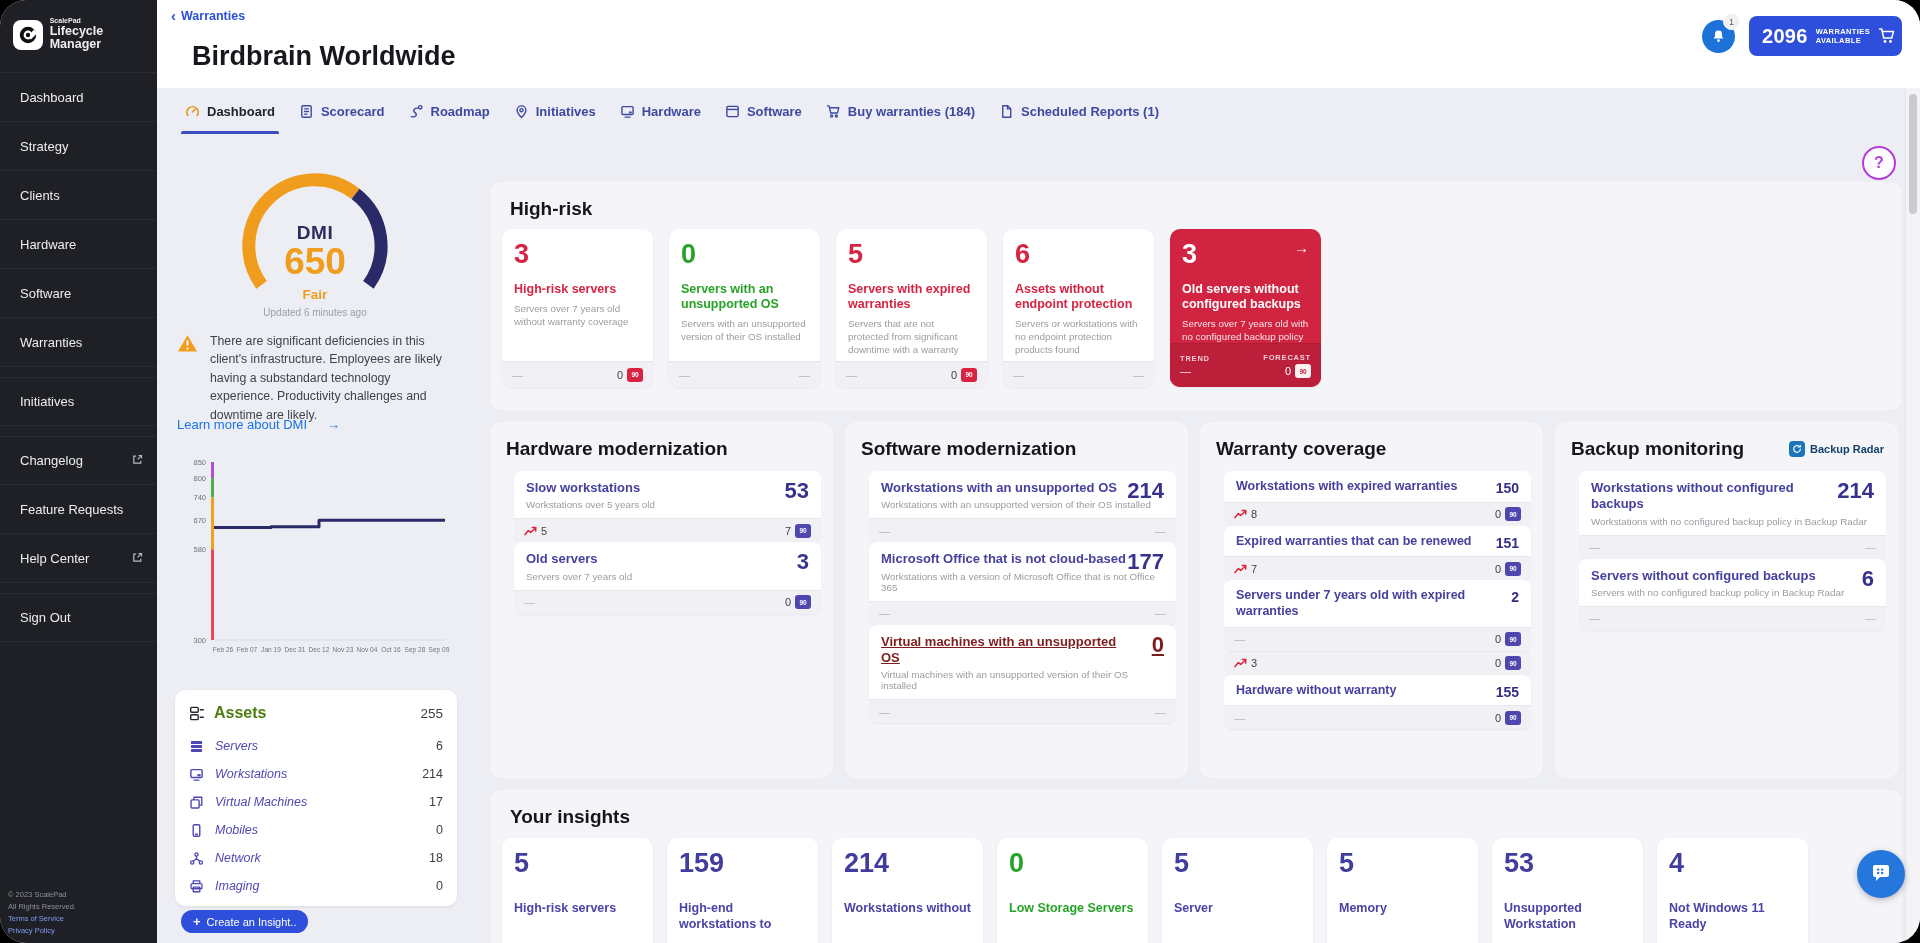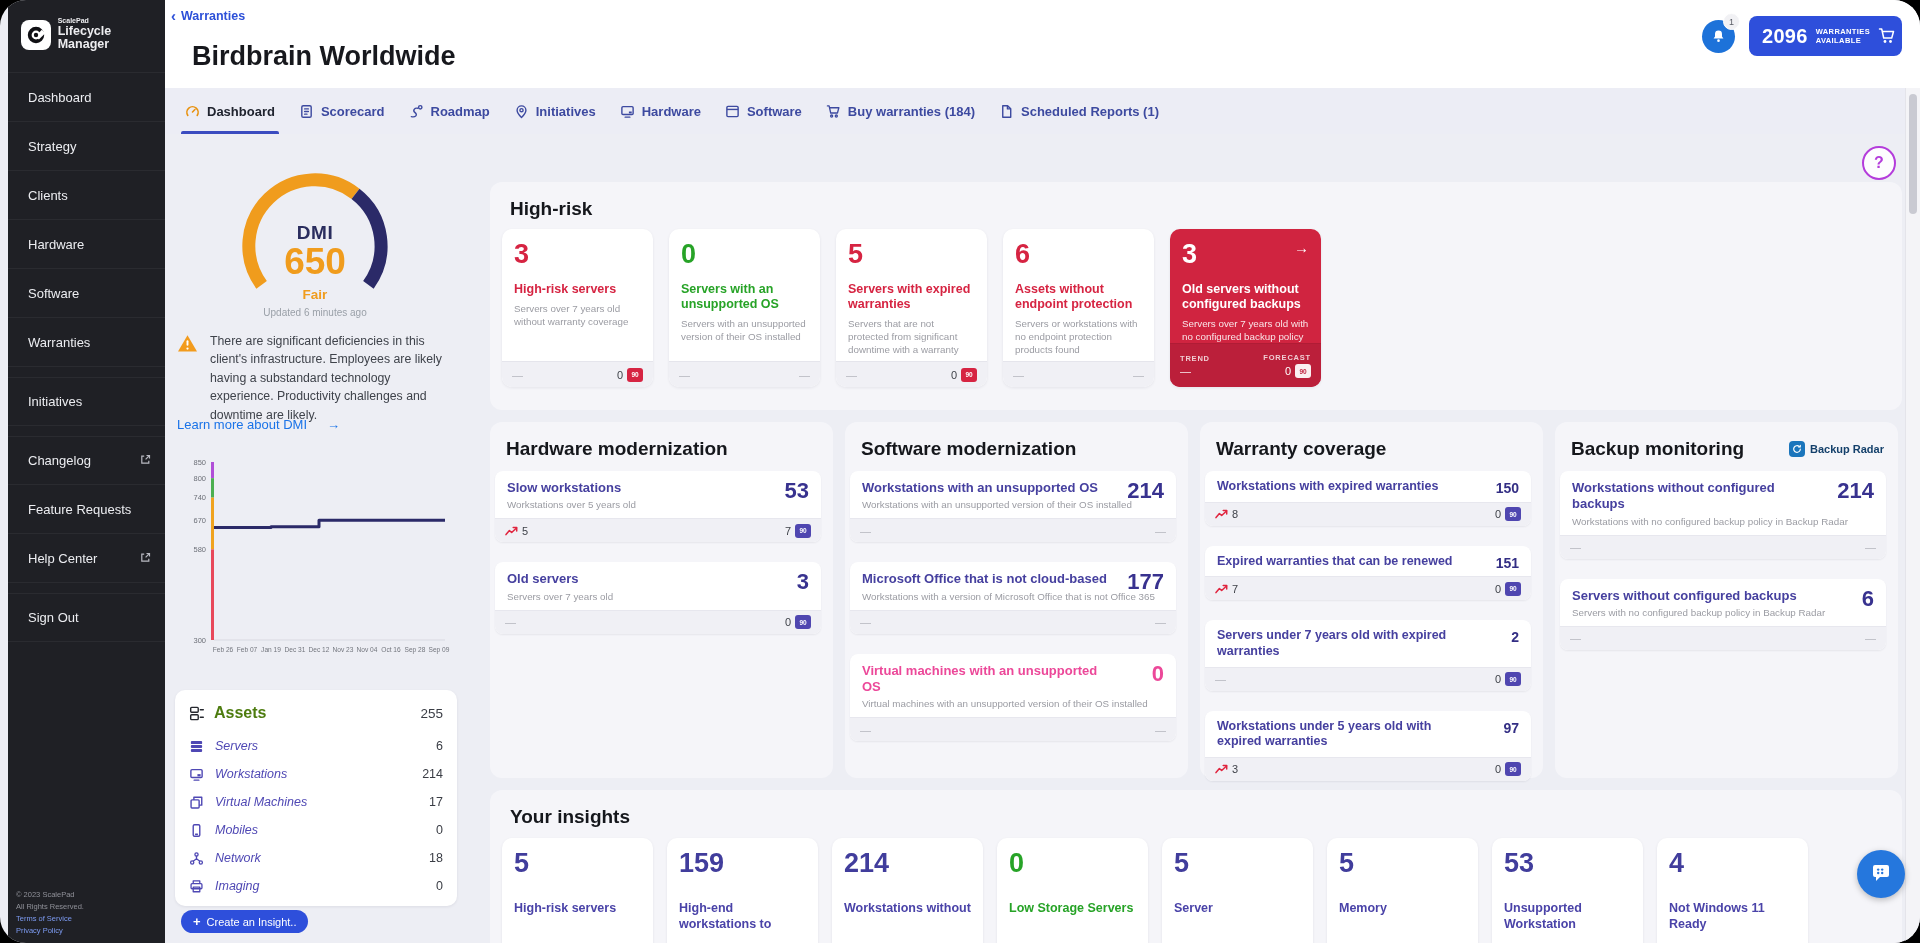--- a/index.html
+++ b/index.html
@@ -1,21 +1,21 @@
 <!DOCTYPE html>
 <html><head>
 <meta charset="utf-8">
 <style>
   html,body{margin:0;padding:0;background:#000;}
   body{width:1920px;height:943px;overflow:hidden;font-family:"Liberation Sans",sans-serif;}
   *{box-sizing:border-box;}
   .window{position:relative;width:1920px;height:943px;background:#edeef4;border-radius:26px;overflow:hidden;}
 
   
-  .sidebar{position:absolute;left:8px;top:0;bottom:0;width:157px;background:#1f2025;color:#ededf0;z-index:10;}
+  .sidebar{position:absolute;left:0;top:0;bottom:0;width:157px;background:#1f2025;color:#ededf0;z-index:10;}
   .logo{position:absolute;left:13px;top:17px;display:flex;align-items:center;gap:7px;}
   .logo-mark{width:30px;height:30px;border-radius:8px;background:#fff;display:flex;align-items:center;justify-content:center;}
   .logo-text{display:flex;flex-direction:column;line-height:1.1;}
   .logo-brand{font-size:7px;font-weight:bold;}
   .logo-product{font-size:12.5px;font-weight:bold;}
   .nav{position:absolute;top:72px;left:0;right:0;border-top:1px solid rgba(255,255,255,.05);}
   .nav-item{height:49px;display:flex;align-items:center;justify-content:space-between;padding:0 14px 0 20px;font-size:13px;color:#ecedf1;border-bottom:1px solid rgba(255,255,255,.05);cursor:pointer;}
   .nav-item.gap_before{margin-top:10px;border-top:1px solid rgba(255,255,255,.05);}
   .side-footer{position:absolute;left:8px;bottom:6px;font-size:7.5px;line-height:1.6;color:#8f9098;}
   .side-footer a{color:#7d9bf2;display:block;cursor:pointer;text-decoration:none;}
@@ -96,27 +96,27 @@
   .hr-card.inverse .dash{color:rgba(255,255,255,.92);}
   .hr-card.inverse .cal-ic{background:rgba(255,255,255,.93);}
   .hr-card.inverse .cal-ic i{color:#c02340;}
   .hr-arrow{position:absolute;top:10px;right:12px;color:#fff;font-size:15px;font-weight:bold;}
 
   .sec1{left:333px;top:288px;width:343px;height:356px;}
   .sec2{left:688px;top:288px;width:343px;height:356px;}
   .sec3{left:1043px;top:288px;width:343px;height:356px;}
   .sec4{left:1398px;top:288px;width:343px;height:356px;}
   .panel-head{position:absolute;left:16px;top:16px;right:14px;display:flex;align-items:center;justify-content:space-between;}
-  .rows{position:absolute;left:5px;top:49px;right:12px;display:flex;flex-direction:column;gap:20px;justify-content:center;}
+  .rows{position:absolute;left:24px;top:49px;right:12px;display:flex;flex-direction:column;gap:0;justify-content:center;}
   .m-row{position:relative;background:#fff;border-radius:8px;box-shadow:0 1px 2px rgba(25,28,50,.07);overflow:hidden;cursor:pointer;}
   .m-body{padding:9px 12px 8px;min-height:38px;}
   .m-title{font-size:13px;font-weight:bold;color:#46409f;line-height:1.25;max-width:252px;}
   .m-desc{font-size:9.8px;color:#9b9ca3;margin-top:3px;max-width:302px;}
   .m-value{position:absolute;top:9px;right:12px;font-size:22px;font-weight:bold;color:#38328f;line-height:1;}
-  .m-row.green .m-title,.m-row.green .m-value{color:#ec4899;}
+  .m-row.green .m-title,.m-row.green .m-value{color:#7f1d1d;text-decoration:underline;}
   .m-footer{height:24px;background:#f0f0f5;border-top:1px solid #e7e7ee;display:flex;justify-content:space-between;align-items:center;padding:0 10px;}
   .compact .m-title{font-size:12.5px;max-width:258px;}
   .compact .m-value{font-size:14px;top:10px;color:#332e84;}
   .compact .m-body{min-height:20px;padding:8px 12px 7px;}
   .br-badge{display:flex;align-items:center;gap:5px;font-size:11px;font-weight:bold;color:#14406b;}
   .br-ic{width:16px;height:16px;border-radius:4px;background:#1b75bc;display:flex;align-items:center;justify-content:center;}
 
   .ins-panel{left:333px;top:656px;width:1412px;height:200px;}
   .ins-panel h2{position:absolute;left:20px;top:16px;}
   .ins-cards{position:absolute;left:12px;top:48px;display:flex;gap:14px;}
@@ -788,25 +788,20 @@
               <span class="f-val">
                 <span>0</span>
                 <span class="cal-ic">
                   <i>90</i>
                 </span>
               </span>
             </div>
           </div>
 
           <div class="m-row">
-            <div class="m-body">
-              <div class="m-title">Workstations under 5 years old with expired warranties</div>
-
-              <div class="m-value">97</div>
-            </div>
             <div class="m-footer">
               <span class="f-val">
                 <span class="trend-ic">
                   <svg width="13" height="10" viewBox="0 0 13 10" fill="none" stroke="#e0243e" stroke-width="1.5" stroke-linecap="round" stroke-linejoin="round">
                     <path d="M1 8.6l3.4-4 2.3 1.9L11.5 2"></path>
                     <path d="M8.2 1.6h3.5v3.5"></path>
                   </svg>
                 </span>
                 <span>3</span>
               </span>

